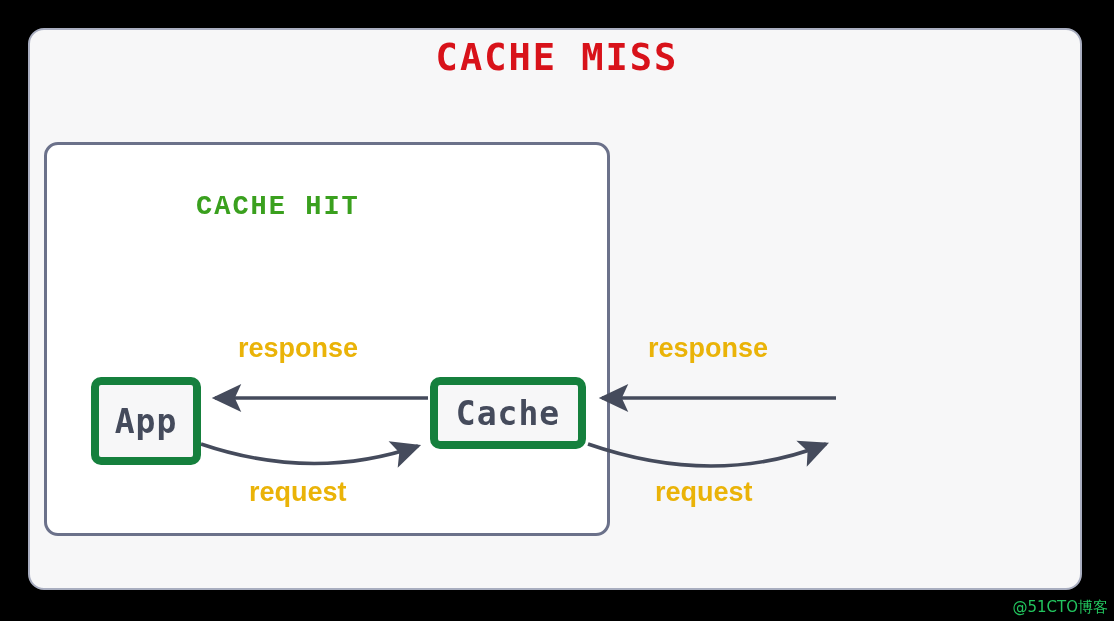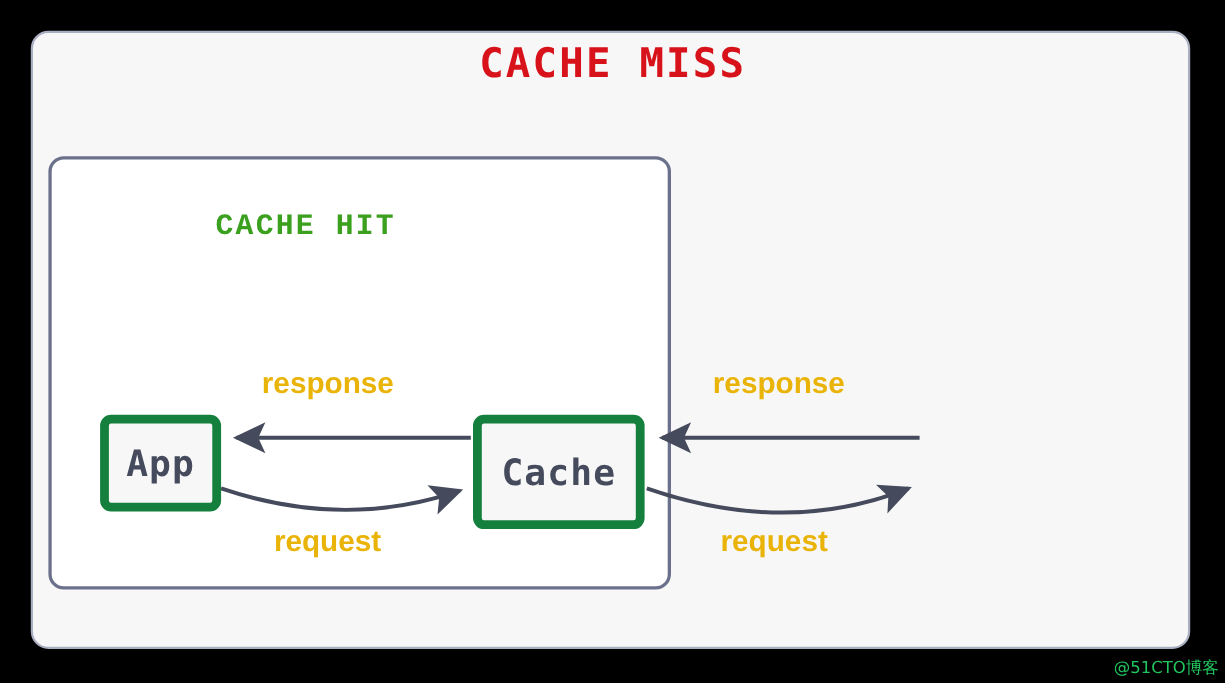--- a/index.html
+++ b/index.html
@@ -88,21 +88,21 @@
     font-family: "DejaVu Sans Mono", monospace;
     font-weight: bold;
     font-size: 33px;
     color: #454b5c;
     letter-spacing: 1px;
     white-space: pre;
     z-index: 6;
   }
 
   .node-app     { left: 91px;  top: 377px; width: 110px; height: 88px; }
-  .node-cache   { left: 430px; top: 377px; width: 156px; height: 104px; }
+  .node-cache   { left: 430px; top: 377px; width: 156px; height: 72px; }
   .node-service { left: 838px; top: 377px; width: 204px; height: 88px; }
 
   
   .arrow-layer {
     position: absolute;
     left: 0;
     top: 0;
     width: 1114px;
     height: 621px;
     z-index: 4;

